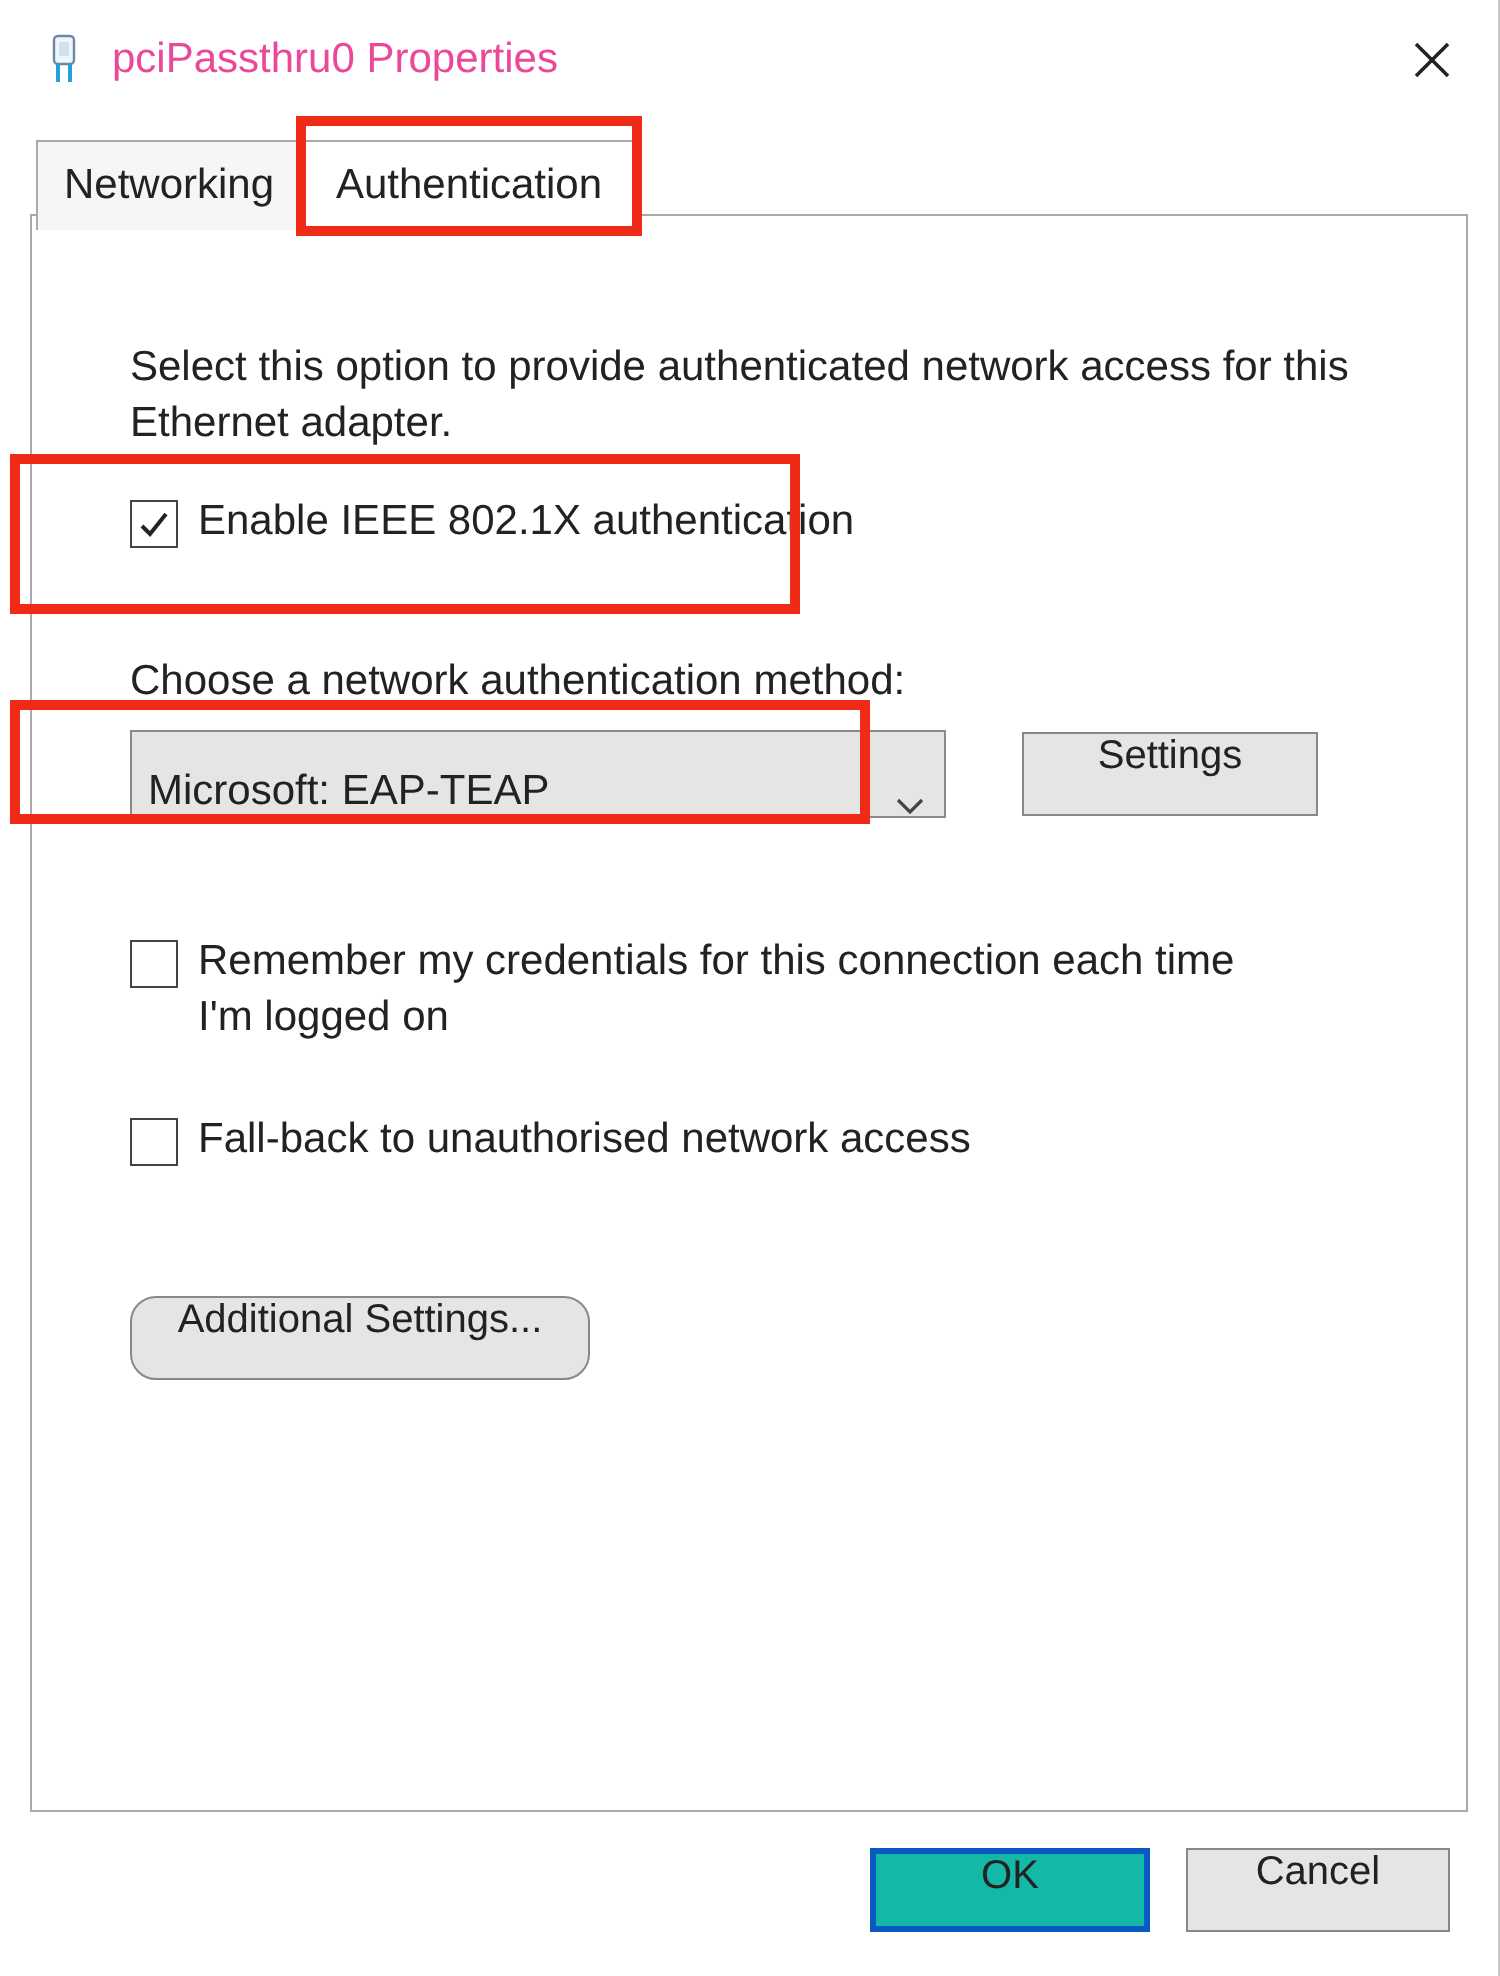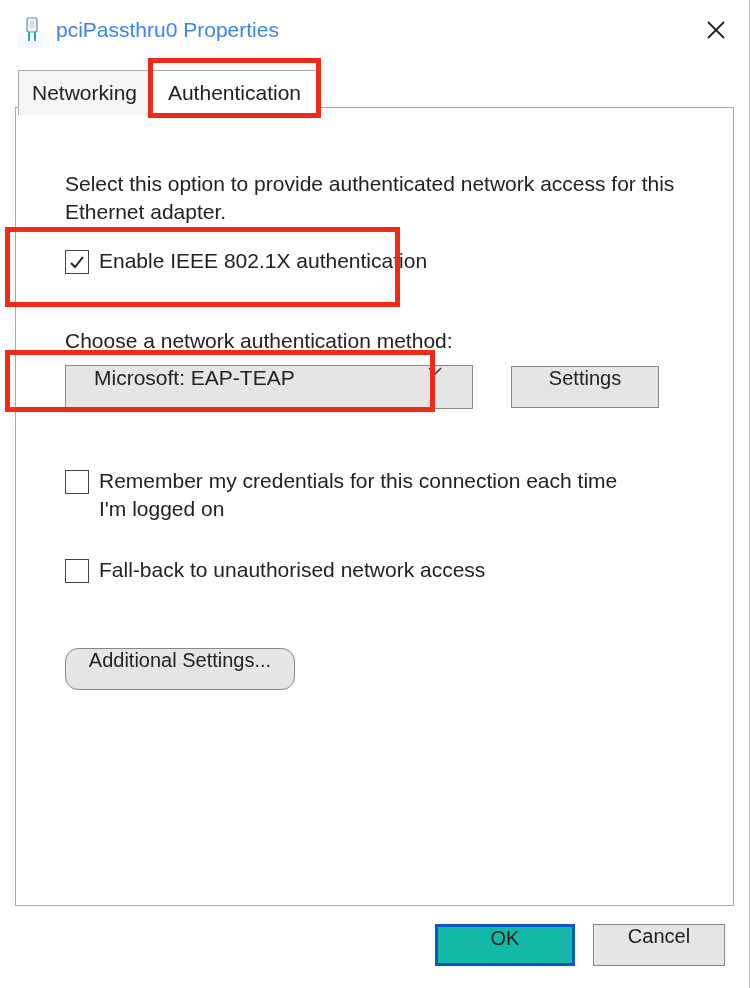--- a/index.html
+++ b/index.html
@@ -28,21 +28,21 @@
     padding: 6px 10px 0 18px;
   }
   .titlebar .icon-slot {
     width: 28px;
     display: flex;
     justify-content: center;
   }
   .title-text {
     margin-left: 10px;
     font-size: 21px;
-    color: #3b82f6;
+    color: #ec4899;
   }
   .close-btn {
     margin-left: auto;
     width: 46px;
     height: 40px;
     display: flex;
     align-items: center;
     justify-content: center;
     cursor: pointer;
   }
@@ -166,22 +166,22 @@
     display: flex;
     align-items: center;
     gap: 38px;
   }
   .dropdown {
     width: 408px;
     height: 44px;
     border: 1px solid #8a8a8a;
     background: #e5e5e5;
     display: flex;
-    align-items: flex-start;
-    padding: 0 28px;
+    align-items: flex-end;
+    padding: 0 8px;
     box-sizing: border-box;
     cursor: pointer;
     position: relative;
   }
   .dropdown .dd-text {
     flex: 1;
     font-size: 21px;
   }
   .dropdown .chev {
     width: 18px;

